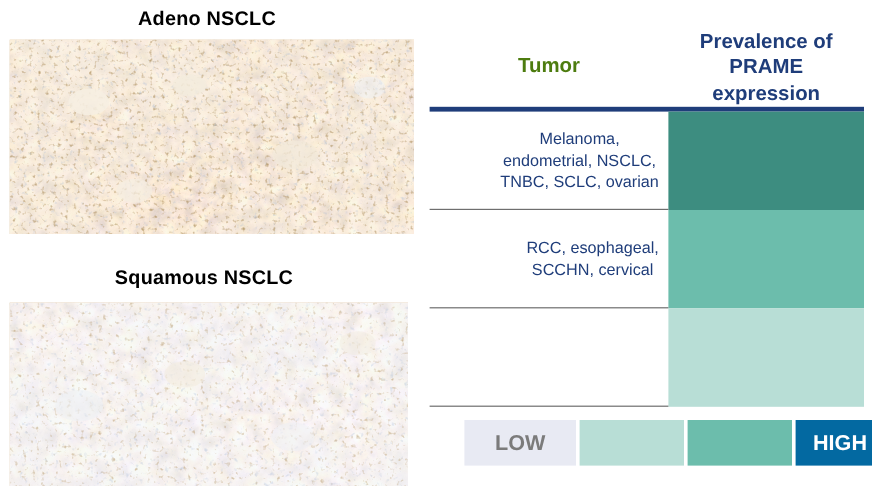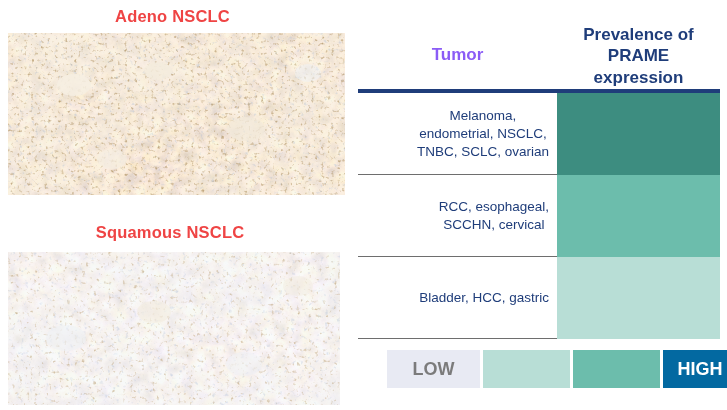--- a/index.html
+++ b/index.html
@@ -13,21 +13,21 @@
   }
 
   
   #left-panel{
     position:absolute;left:0;top:0;width:355px;height:410px;
   }
   .micro-title{
     text-align:center;
     font-weight:bold;
     font-size:16.5px;
-    color:#ef4444;
+    color:#000000;
     letter-spacing:.2px;
     line-height:1;
   }
   #adeno-title{position:absolute;left:0;top:8px;width:345px;}
   #squamous-title{position:absolute;left:0;top:224px;width:340px;}
 
   .micrograph{
     position:absolute;
     overflow:hidden;
     background:#e9ddc8;
@@ -201,21 +201,21 @@
       <ellipse cx="146" cy="60" rx="17" ry="11" fill="#f3ece0" opacity="0.6"></ellipse>
       <ellipse cx="236" cy="112" rx="18" ry="12" fill="#eef1f5" opacity="0.55"></ellipse>
       <ellipse cx="290" cy="34" rx="15" ry="10" fill="#f2ece1" opacity="0.55"></ellipse>
     </svg>
   </div>
 </div>
 
 <div id="table-panel">
 
   <div id="table-header">
-    <div class="col-head" id="head-tumor" style="color: #8b5cf6;">Tumor</div>
+    <div class="col-head" id="head-tumor" style="color: #4d7c0f;">Tumor</div>
 
     <div class="col-head" id="head-prevalence" style="color: rgb(31, 61, 122);">
       <div>Prevalence of</div>
       <div>PRAME</div>
       <div>expression</div>
     </div>
   </div>
 
   <div id="header-rule" style="background: rgb(31, 61, 122);"></div>
 
@@ -238,25 +238,20 @@
         <div>
           <div>RCC, esophageal,</div>
           <div>SCCHN, cervical</div>
         </div>
       </div>
       <div class="swatch-cell" id="swatch-2" style="background: rgb(108, 189, 172);"></div>
       <div class="row-divider" style="bottom: 0px; background: rgb(110, 110, 110);"></div>
     </div>
 
     <div class="trow" id="row-3" style="height:82px;">
-      <div class="label-cell" style="color: rgb(31, 61, 122);">
-        <div>
-          <div>Bladder, HCC, gastric</div>
-        </div>
-      </div>
       <div class="swatch-cell" id="swatch-3" style="background: rgb(184, 222, 214);"></div>
       <div class="row-divider" style="bottom: 0px; background: rgb(110, 110, 110);"></div>
     </div>
 
   </div>
 
   <div id="legend">
     <div class="legend-seg" id="legend-low" style="background: rgb(232, 234, 243); color: rgb(123, 123, 123);">LOW</div>
     <div class="legend-seg" id="legend-s1" style="background: rgb(184, 222, 214);"></div>
     <div class="legend-seg" id="legend-s2" style="background: rgb(108, 189, 172);"></div>

